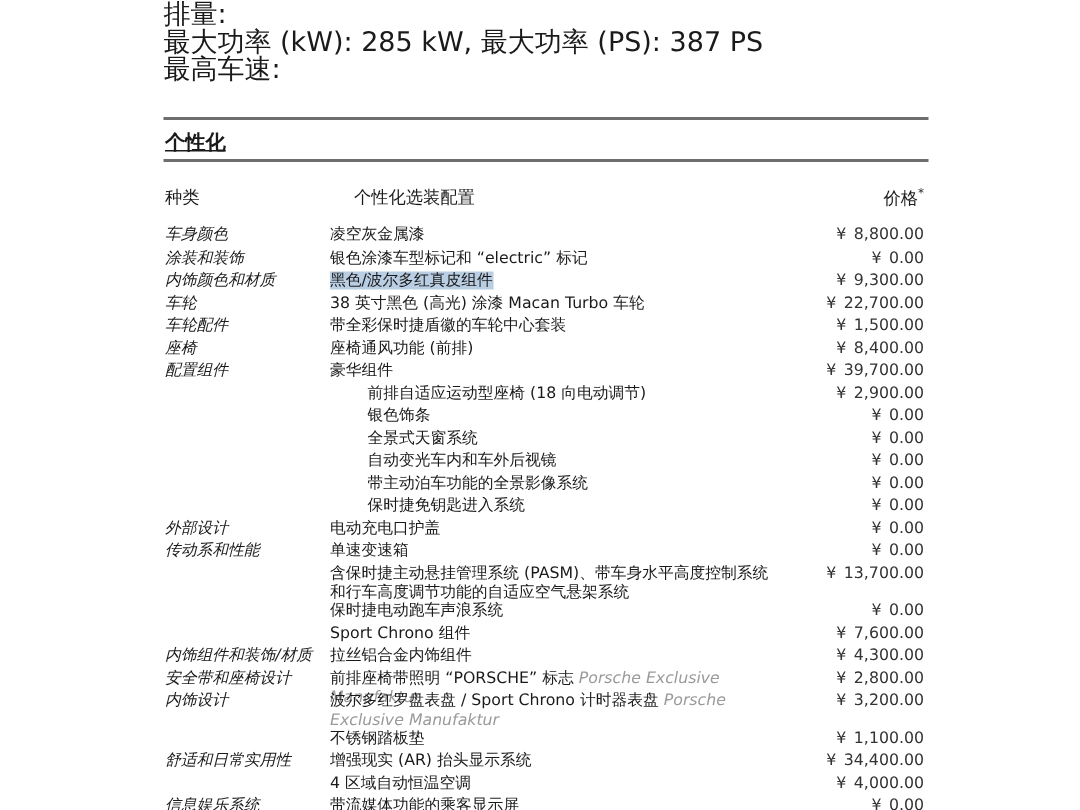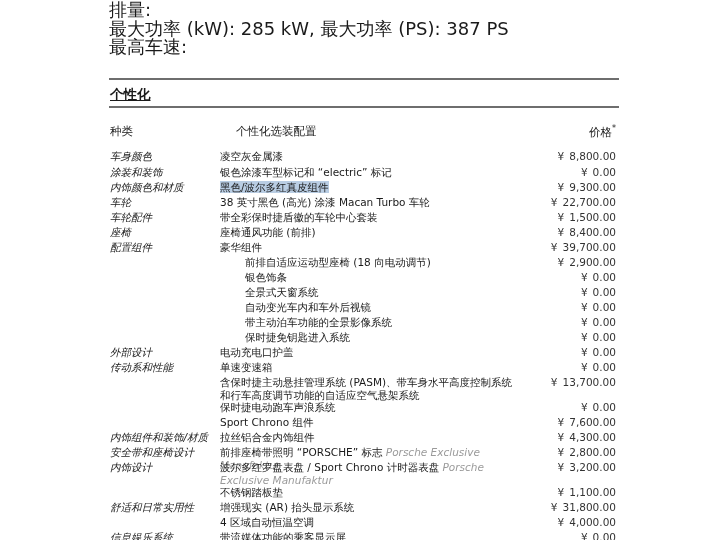--- a/index.html
+++ b/index.html
@@ -153,21 +153,21 @@
         <span class="p"><span class="yen">¥</span><span>3,200.00</span></span>
       </div>
       <div class="row" style="top: 486px;">
         <span class="c"></span>
         <span class="o"><span>不锈钢踏板垫</span></span>
         <span class="p"><span class="yen">¥</span><span>1,100.00</span></span>
       </div>
       <div class="row" style="top: 501px;">
         <span class="c">舒适和日常实用性</span>
         <span class="o"><span>增强现实 (AR) 抬头显示系统</span></span>
-        <span class="p"><span class="yen">¥</span><span>31,800.00</span></span>
+        <span class="p"><span class="yen">¥</span><span>34,400.00</span></span>
       </div>
       <div class="row" style="top: 516px;">
         <span class="c"></span>
         <span class="o"><span>4 区域自动恒温空调</span></span>
         <span class="p"><span class="yen">¥</span><span>4,000.00</span></span>
       </div>
       <div class="row" style="top: 531px;">
         <span class="c">信息娱乐系统</span>
         <span class="o"><span>带流媒体功能的乘客显示屏</span></span>
         <span class="p"><span class="yen">¥</span><span>0.00</span></span>

